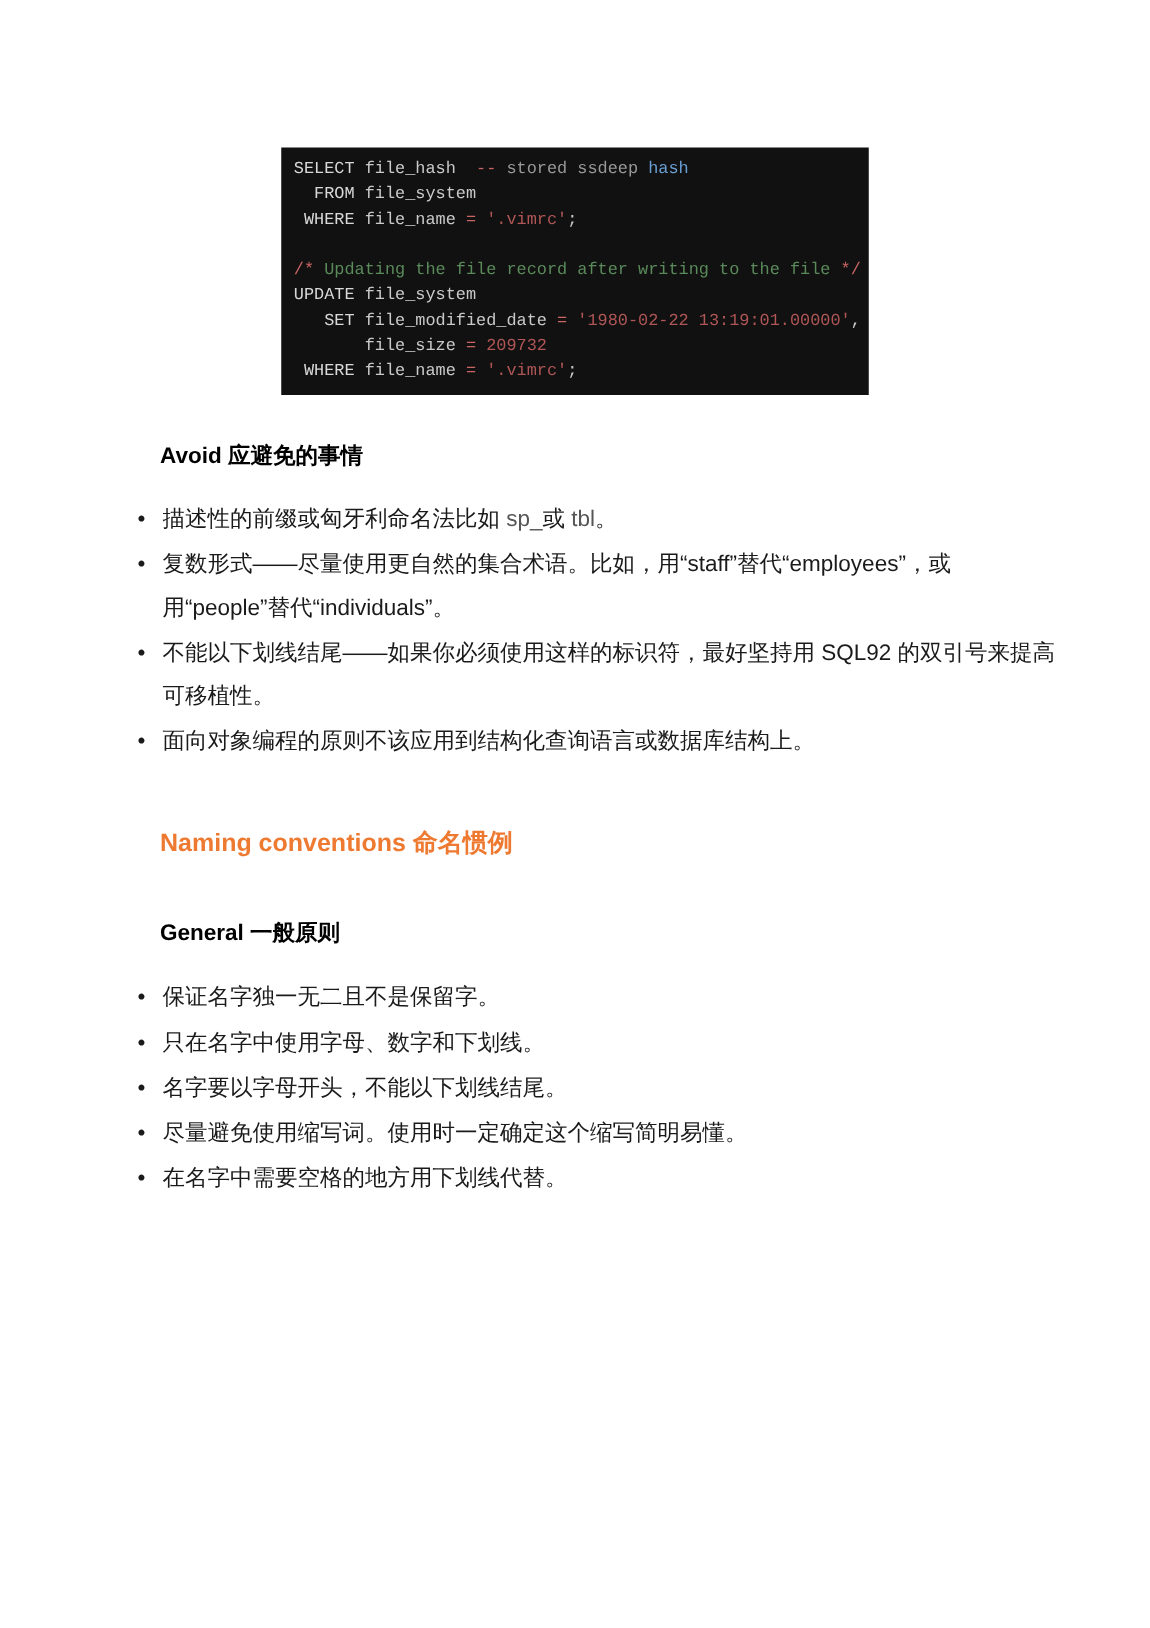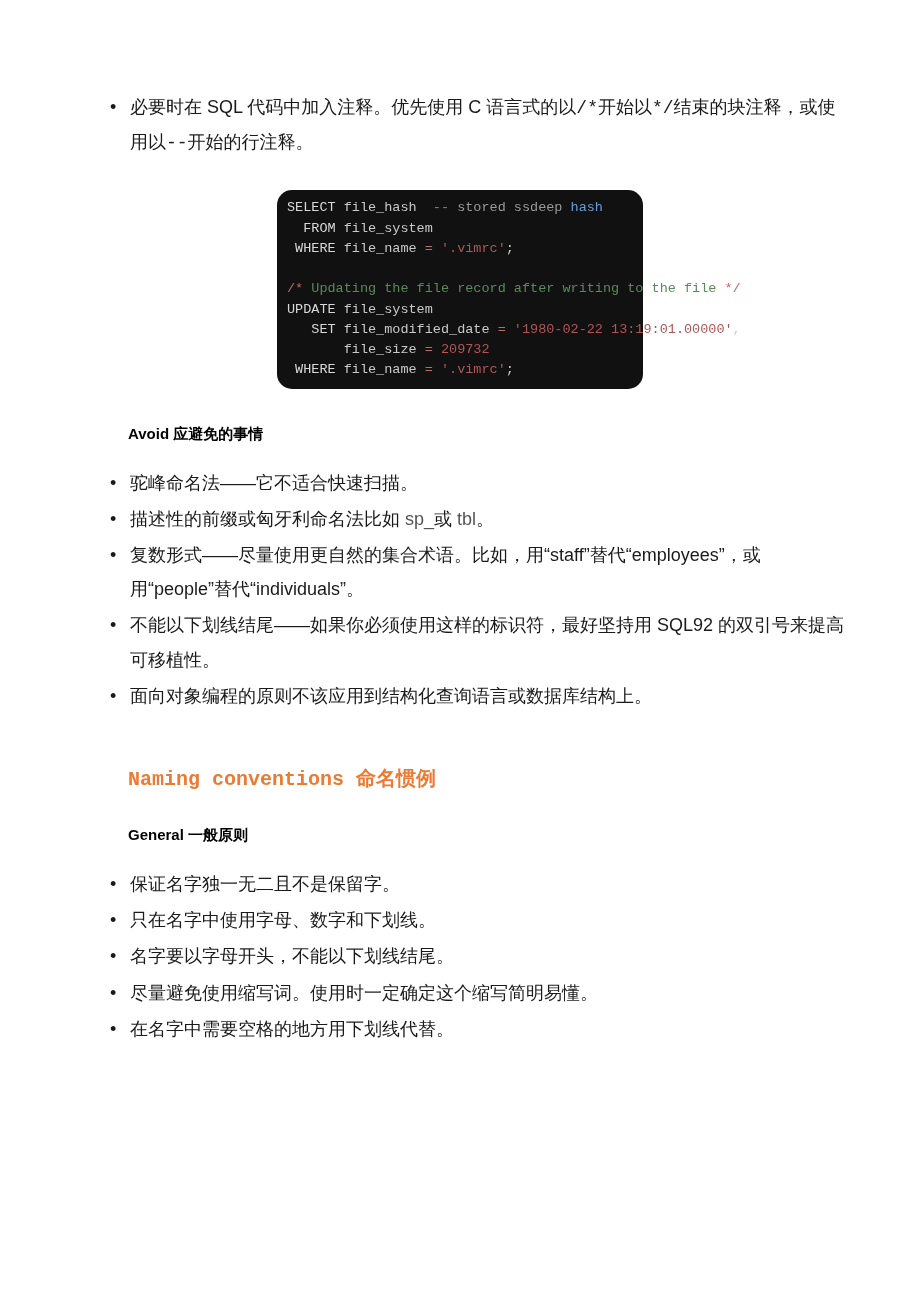--- a/index.html
+++ b/index.html
@@ -38,76 +38,68 @@
     font-family: Liberation Sans, sans-serif;
     color: #555;
   }
   .code-block {
     background: #111111;
     color: #c9c9c9;
     font-family: "Courier New", Consolas, monospace;
     font-size: 13.5px;
     line-height: 1.5;
     padding: 8px 10px;
-    width: 366px;
+    width: 470px;
     margin: 28px auto 36px auto;
     white-space: pre;
-    border-radius: 15px;
   }
   .code-block .kw { color: #d8d8d8; }
   .code-block .com { color: #999; }
   .code-block .blue { color: #6a9fd4; }
   .code-block .str { color: #b05656; }
   .code-block .green-com { color: #5a8a5a; }
   .code-block .red { color: #c86464; }
 
   h3 {
-    font-size: 15px;
+    font-size: 18px;
     font-weight: 700;
     margin: 0 0 22px 0;
     padding-left: 58px;
     color: #000;
   }
   h2.orange {
     font-size: 20px;
     font-weight: 700;
     color: #ee7a31;
-    margin: 52px 0 34px 0;
+    margin: 52px 0 46px 0;
     padding-left: 58px;
-    font-family: Liberation Mono, monospace;
   }
   .code-like {
     font-family: "Courier New", Consolas, monospace;
   }
 </style>
 </head>
 <body>
 
 <div class="page">
 
-  <ul>
-    <li>
-      <span>必要时在 SQL 代码中加入注释。优先使用 C 语言式的以</span><span class="code-like">/*</span><span>开始以</span><span class="code-like">*/</span><span>结束的块注释，或使用以</span><span class="code-like">--</span><span>开始的行注释。</span>
-    </li>
-  </ul>
 
   <div class="code-block"><span class="kw">SELECT</span><span> file_hash  </span><span class="red">--</span><span class="com"> stored ssdeep </span><span class="blue">hash</span>
 <span class="kw">  FROM</span><span> file_system</span>
 <span class="kw"> WHERE</span><span> file_name </span><span class="red">=</span><span class="str"> '.vimrc'</span><span>;</span>
 <span></span>
 <span class="red">/*</span><span class="green-com"> Updating the file record after writing to the file </span><span class="red">*/</span>
 <span class="kw">UPDATE</span><span> file_system</span>
 <span class="kw">   SET</span><span> file_modified_date </span><span class="red">=</span><span class="str"> '1980-02-22 13:19:01.00000'</span><span>,</span>
 <span>       </span><span>file_size </span><span class="red">=</span><span class="str"> 209732</span>
 <span class="kw"> WHERE</span><span> file_name </span><span class="red">=</span><span class="str"> '.vimrc'</span><span>;</span></div>
 
   <h3>Avoid 应避免的事情</h3>
 
   <ul>
-    <li>驼峰命名法——它不适合快速扫描。</li>
     <li>
       <span>描述性的前缀或匈牙利命名法比如 </span><span class="code-inline">sp_</span><span>或 </span><span class="code-inline">tbl</span><span>。</span>
     </li>
     <li>复数形式——尽量使用更自然的集合术语。比如，用“staff”替代“employees”，或用“people”替代“individuals”。</li>
     <li>不能以下划线结尾——如果你必须使用这样的标识符，最好坚持用 SQL92 的双引号来提高可移植性。</li>
     <li>面向对象编程的原则不该应用到结构化查询语言或数据库结构上。</li>
   </ul>
 
   <h2 class="orange">Naming conventions 命名惯例</h2>
 

